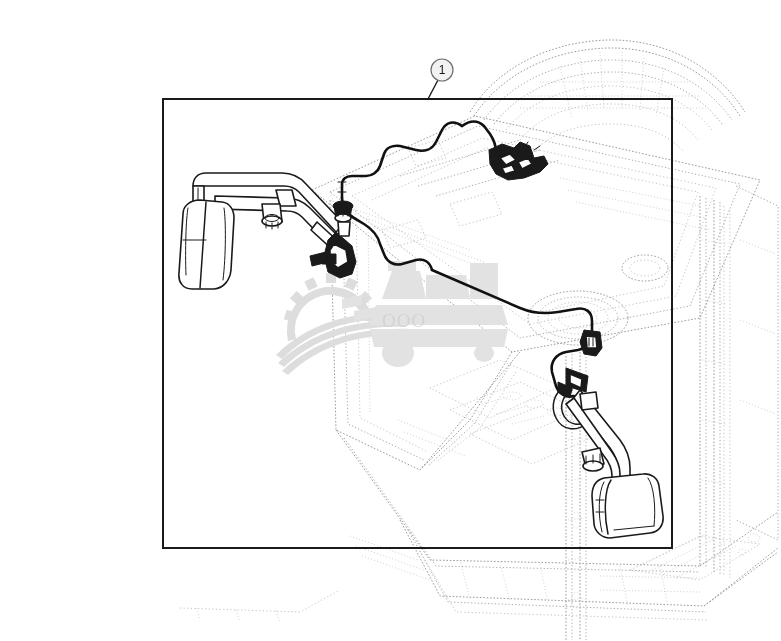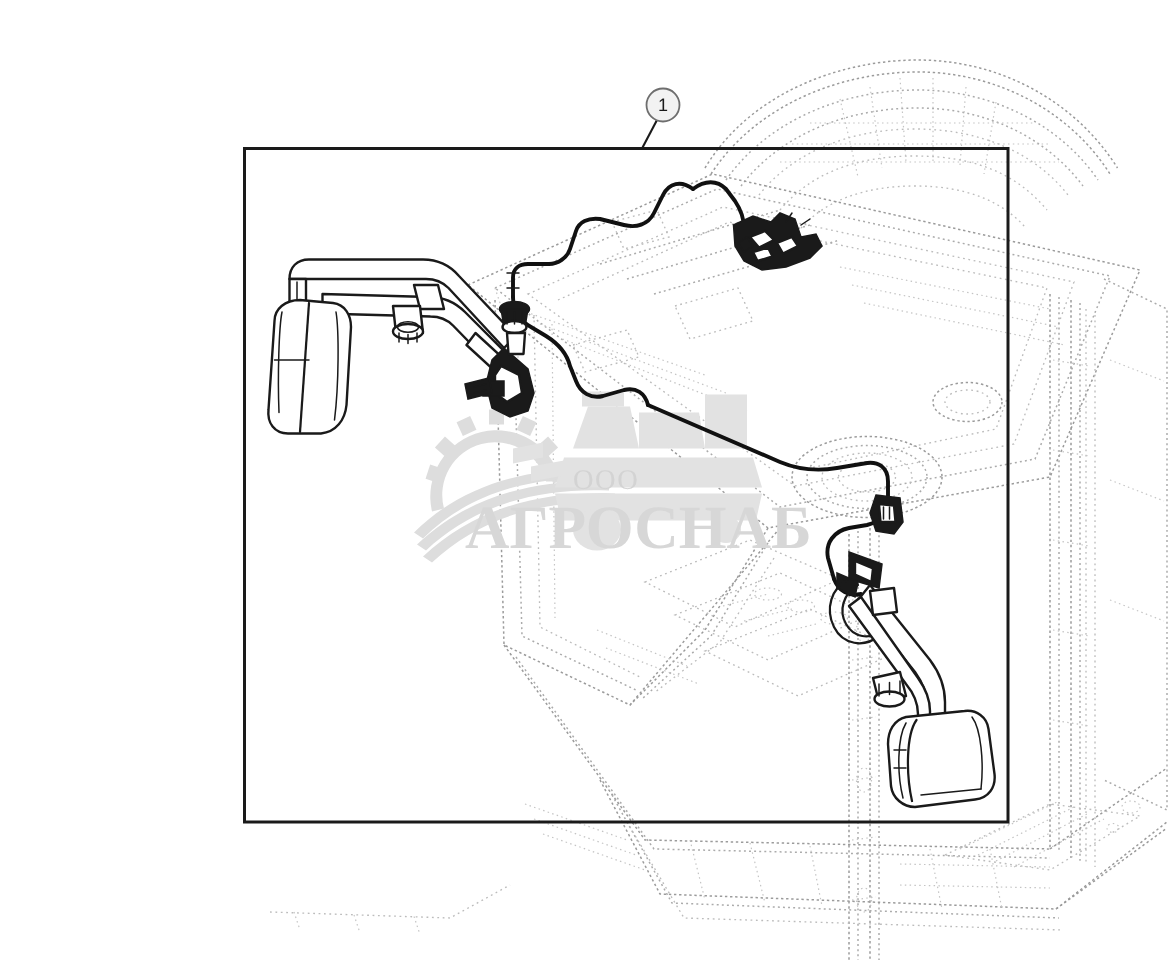--- a/index.html
+++ b/index.html
@@ -225,21 +225,20 @@
         <path d="M200 8 L 228 8 L 228 44 L 200 44 Z"></path>
         <path d="M106 50 L 232 50 L 238 70 L 100 70 Z"></path>
         <path d="M100 74 L 238 74 L 234 92 L 104 92 Z"></path>
         <ellipse cx="128" cy="98" rx="16" ry="14"></ellipse>
         <ellipse cx="214" cy="98" rx="10" ry="9"></ellipse>
         <path d="M84 56 L 106 52 L 106 62 L 84 66 Z"></path>
         <path d="M72 44 L 92 40 L 92 50 L 72 54 Z"></path>
       </g>
     </svg>
     <div id="wm-text-ooo">ООО</div>
-    <div id="wm-text-main">АГРОСНАБ</div>
   </div>
 
   <svg class="layer" width="781" height="641" viewBox="0 0 781 641">
     <defs>
       <style>
         .pt  { fill:#ffffff; stroke:#1a1a1a; stroke-width:1.6; stroke-linejoin:round; stroke-linecap:round; }
         .ptl { fill:none;    stroke:#1a1a1a; stroke-width:1.5; stroke-linejoin:round; stroke-linecap:round; }
         .ptt { fill:none;    stroke:#1a1a1a; stroke-width:1.0; stroke-linejoin:round; stroke-linecap:round; }
         .wire{ fill:none;    stroke:#111111; stroke-width:2.6; stroke-linejoin:round; stroke-linecap:round; }
         .blk { fill:#1a1a1a; stroke:#1a1a1a; stroke-width:1; }

